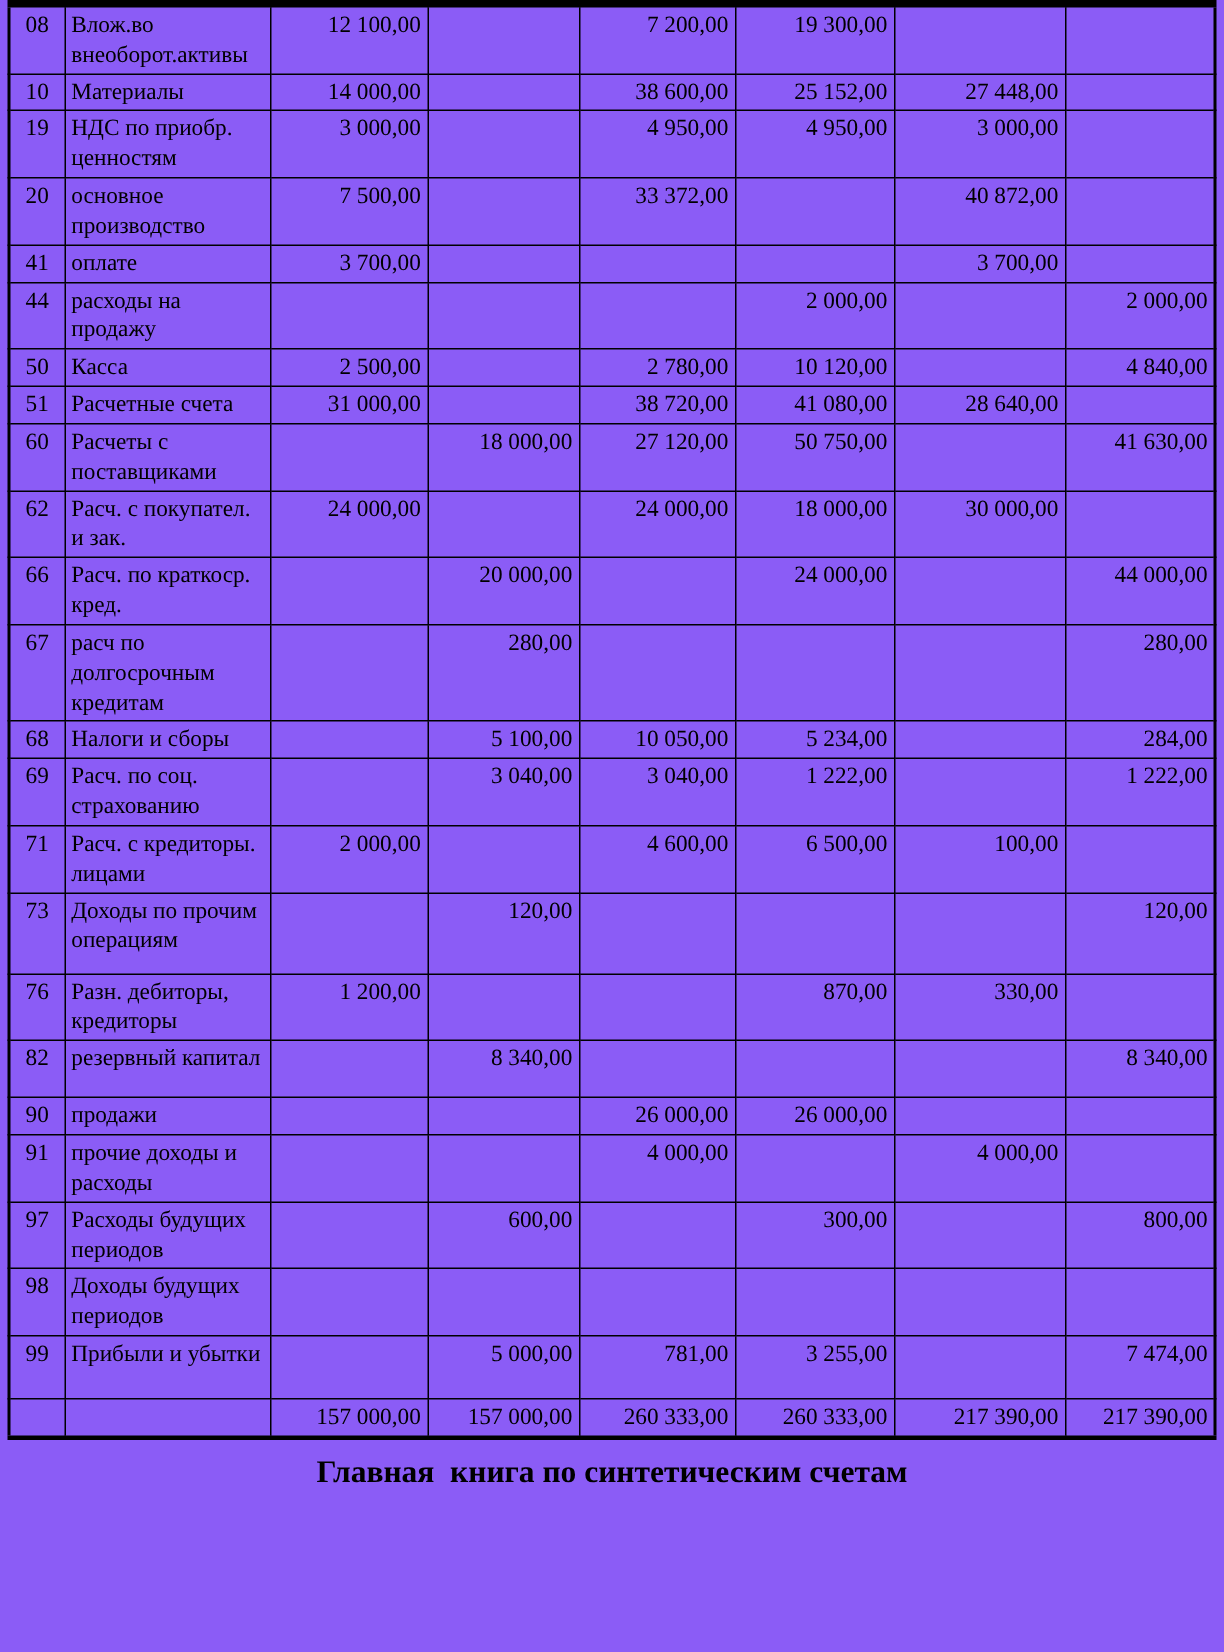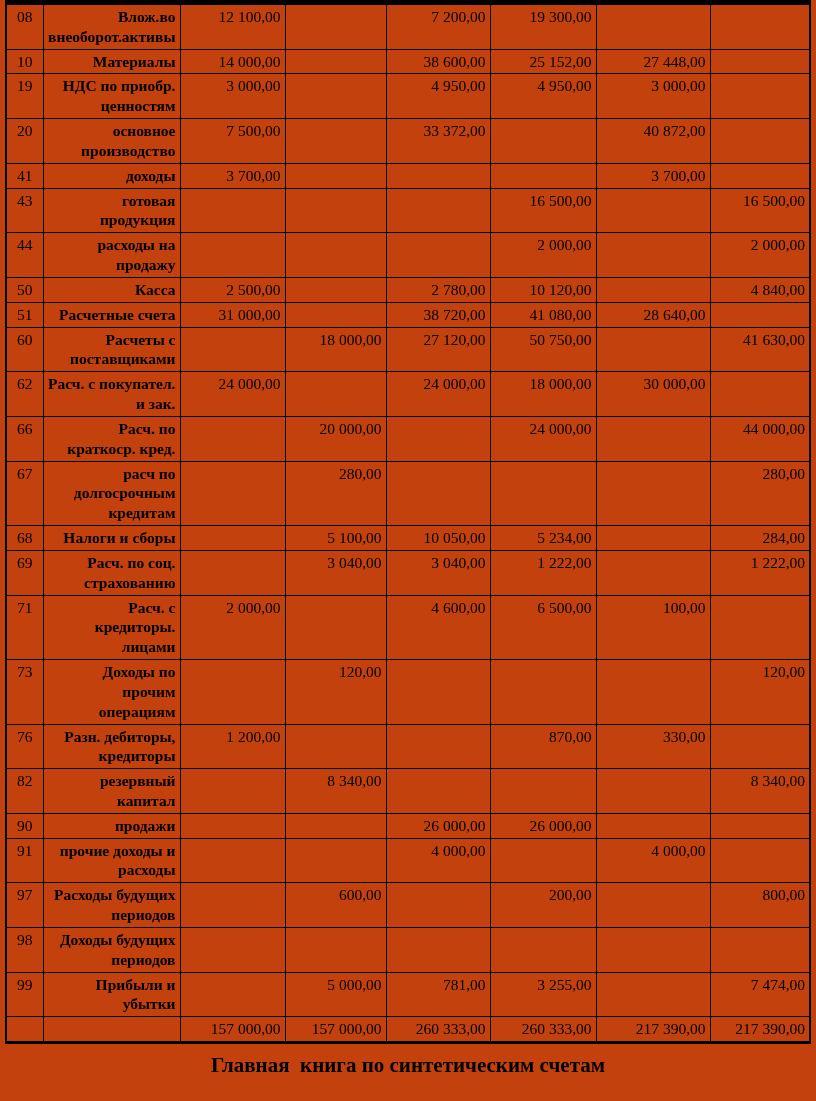--- a/index.html
+++ b/index.html
@@ -1,41 +1,41 @@
 <!DOCTYPE html>
 <html><head>
 <meta charset="utf-8">
 <style>
   html, body { margin: 0; padding: 0; }
   body {
     width: 816px; height: 1101px;
     background: #ffffff; color: #000000;
     font-family: "Liberation Serif", serif;
   }
-  .page { position: relative; width: 816px; height: 1101px; overflow: hidden; background: #c2410c; }
+  .page { position: relative; width: 816px; height: 1101px; overflow: hidden; background: #8b5cf6; }
 
   table.ledger {
     border-collapse: collapse;
     table-layout: fixed;
     width: 806px;
     margin: 0 0 0 5px;
     border: 2px solid #000;
     border-top-width: 5px;
     border-bottom-width: 3px;
   }
   table.ledger td {
     border: 1px solid #000;
     vertical-align: top;
     padding: 2px 4px;
     font-size: 15.5px;
     line-height: 1.28;
     overflow: hidden;
   }
   td.num  { text-align: center; font-size: 16px; padding-top: 3px; }
-  td.name { text-align: right; padding-left: 6px; padding-top: 3px; font-weight: bold; }
+  td.name { text-align: left; padding-left: 6px; padding-top: 3px; }
   td.amt  { text-align: right; padding-right: 11px; padding-top: 3px; white-space: nowrap; }
 
   .caption {
     margin-top: 9px;
     text-align: center;
     font-weight: bold;
     font-size: 21px;
     white-space: pre-wrap;
   }
 </style>
@@ -90,37 +90,27 @@
           <td class="name">основное производство</td>
           <td class="amt">7 500,00</td>
           <td class="amt"></td>
           <td class="amt">33 372,00</td>
           <td class="amt"></td>
           <td class="amt">40 872,00</td>
           <td class="amt"></td>
         </tr>
         <tr style="height: 23px;">
           <td class="num">41</td>
-          <td class="name">доходы</td>
+          <td class="name">оплате</td>
           <td class="amt">3 700,00</td>
           <td class="amt"></td>
           <td class="amt"></td>
           <td class="amt"></td>
           <td class="amt">3 700,00</td>
           <td class="amt"></td>
-        </tr>
-        <tr style="height: 40px;">
-          <td class="num">43</td>
-          <td class="name">готовая продукция</td>
-          <td class="amt"></td>
-          <td class="amt"></td>
-          <td class="amt"></td>
-          <td class="amt">16 500,00</td>
-          <td class="amt"></td>
-          <td class="amt">16 500,00</td>
         </tr>
         <tr style="height: 40px;">
           <td class="num">44</td>
           <td class="name">расходы на продажу</td>
           <td class="amt"></td>
           <td class="amt"></td>
           <td class="amt"></td>
           <td class="amt">2 000,00</td>
           <td class="amt"></td>
           <td class="amt">2 000,00</td>
@@ -264,21 +254,21 @@
           <td class="amt"></td>
           <td class="amt">4 000,00</td>
           <td class="amt"></td>
         </tr>
         <tr style="height: 38px;">
           <td class="num">97</td>
           <td class="name">Расходы будущих периодов</td>
           <td class="amt"></td>
           <td class="amt">600,00</td>
           <td class="amt"></td>
-          <td class="amt">200,00</td>
+          <td class="amt">300,00</td>
           <td class="amt"></td>
           <td class="amt">800,00</td>
         </tr>
         <tr style="height: 38px; margin-top: 20px;">
           <td class="num">98</td>
           <td class="name">Доходы будущих периодов</td>
           <td class="amt"></td>
           <td class="amt"></td>
           <td class="amt"></td>
           <td class="amt"></td>

